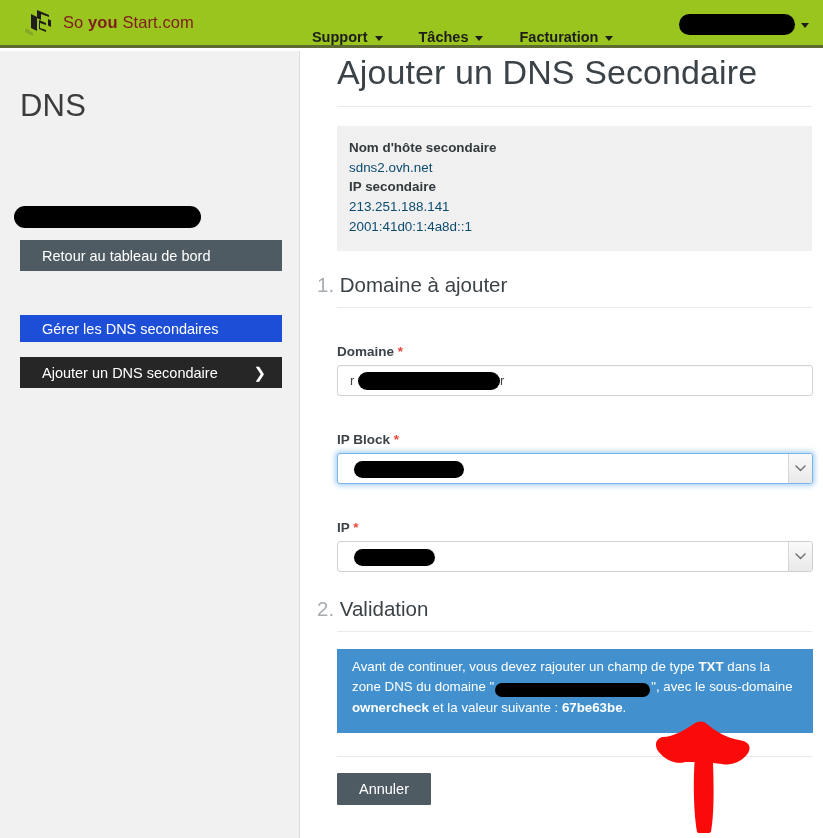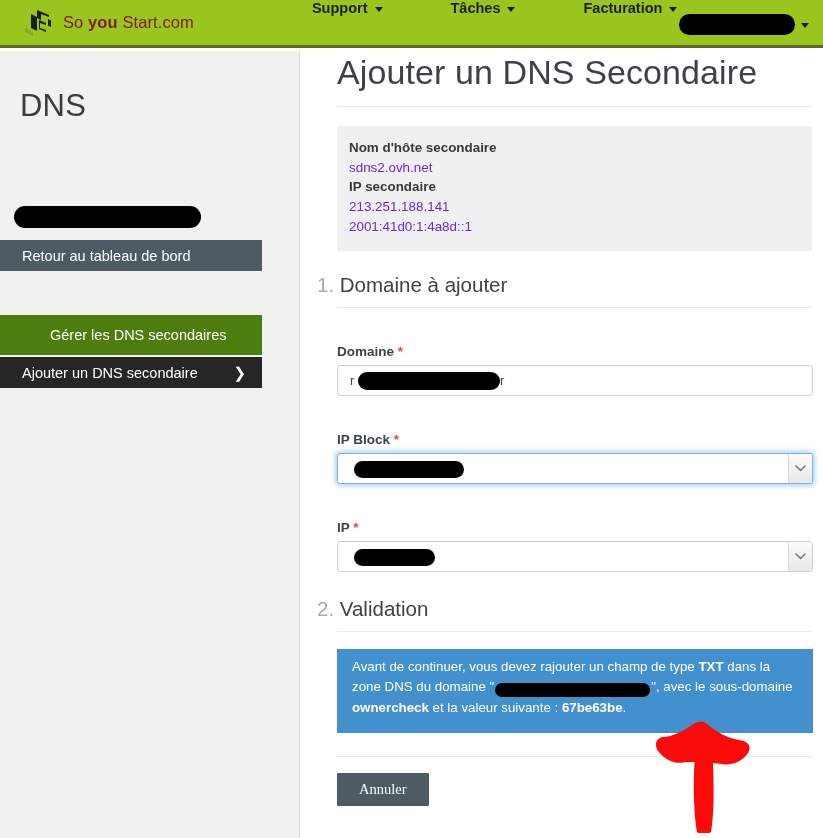--- a/index.html
+++ b/index.html
@@ -40,24 +40,23 @@
   }
   .brand-text {
     font-size: 16.5px;
     color: #7f1d1d;
     letter-spacing: .1px;
     white-space: nowrap;
   }
   .brand-text .b { font-weight: bold; }
 
   .nav {
-    display: flex; align-items: flex-start;
+    display: flex; align-items: flex-end;
     margin-left: 100px;
     height: 100%;
-    gap: 32px;
   }
   .nav-item {
     position: relative;
     font-size: 14.5px;
     font-weight: bold;
     color: #1d1d1b;
     padding: 0 18px;
     white-space: nowrap;
     cursor: pointer;
     display: flex; align-items: center;
@@ -102,38 +101,37 @@
     letter-spacing: .2px;
   }
   .redact.sidebar-name {
     position: absolute;
     left: 14px; top: 155px;
     width: 187px; height: 22px;
     border-radius: 12px;
   }
   .side-btn {
     position: absolute;
-    left: 0;
+    left: 20px;
     width: 262px;
     display: flex; align-items: center;
     color: #ffffff;
     font-size: 14.5px;
     cursor: pointer;
   }
   .side-btn span.lbl { padding-left: 22px; }
   .side-btn.primary {
     background: #4f5b63;
     height: 31px;
     top: 189px;
   }
   .side-btn.manage {
-    background: #4d7c0f;
-    height: 40px;
+    background: #1d4ed8;
+    height: 27px;
     top: 264px;
-    padding-left: 28px;
   }
   .side-btn.active {
     background: #262626;
     height: 31px;
     top: 306px;
     justify-content: space-between;
   }
   .side-btn.active .chev {
     padding-right: 16px;
     font-size: 15px;
@@ -166,21 +164,21 @@
 
   .infobox {
     margin: 19px 11px 0 36px;
     background: #f0f0f0;
     padding: 12px 16px 14px 12px;
     font-size: 13.4px;
     color: #4a4a4a;
     line-height: 1.47;
   }
   .infobox .k { font-weight: bold; color: #333a3d; display: block; }
-  .infobox .v { display: block; color: #6d28d9; }
+  .infobox .v { display: block; color: #0c4a6e; }
 
   .section-head {
     margin: 22px 11px 0 16px;
     font-size: 20.5px;
     font-weight: normal;
     color: #3b4348;
   }
   .section-head .num { color: #a7aeb2; }
   .section-rule {
     height: 1px; background: #eaeaea;
@@ -271,21 +269,21 @@
     margin: 16px 0 0 36px;
     display: flex; gap: 9px;
   }
   .btn {
     background: #4f5b63;
     color: #fff;
     font-size: 14.5px;
     border: none;
     padding: 8px 22px;
     cursor: pointer;
-    font-family: Liberation Serif, serif;
+    font-family: Liberation Sans, sans-serif;
     border-radius: 1px;
   }
 
   
   .arrow-overlay {
     position: absolute;
     left: 645px; top: 718px;
     width: 120px; height: 115px;
     pointer-events: none;
   }

